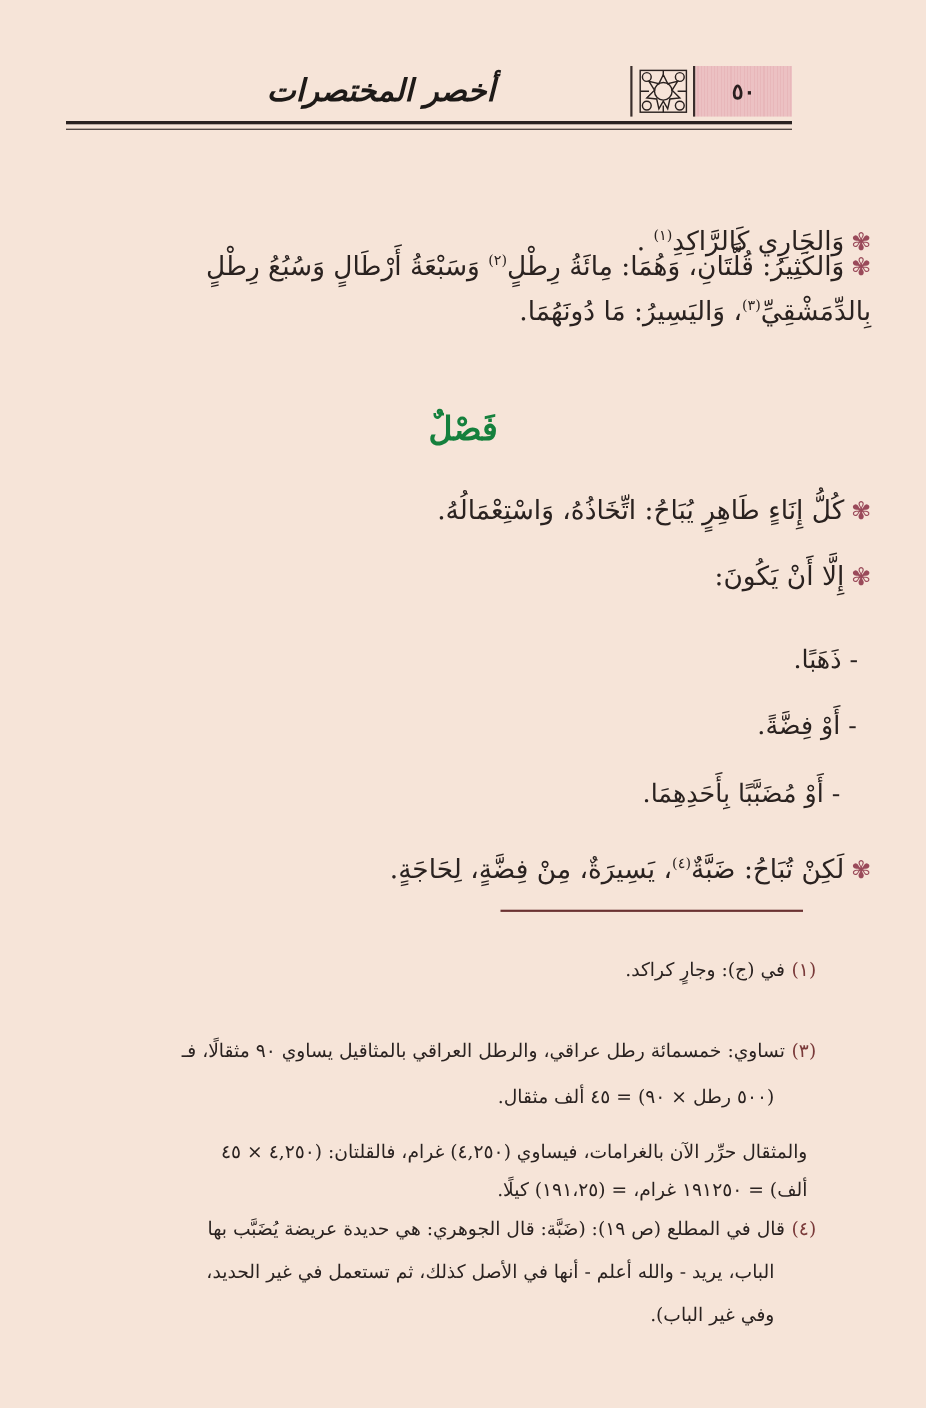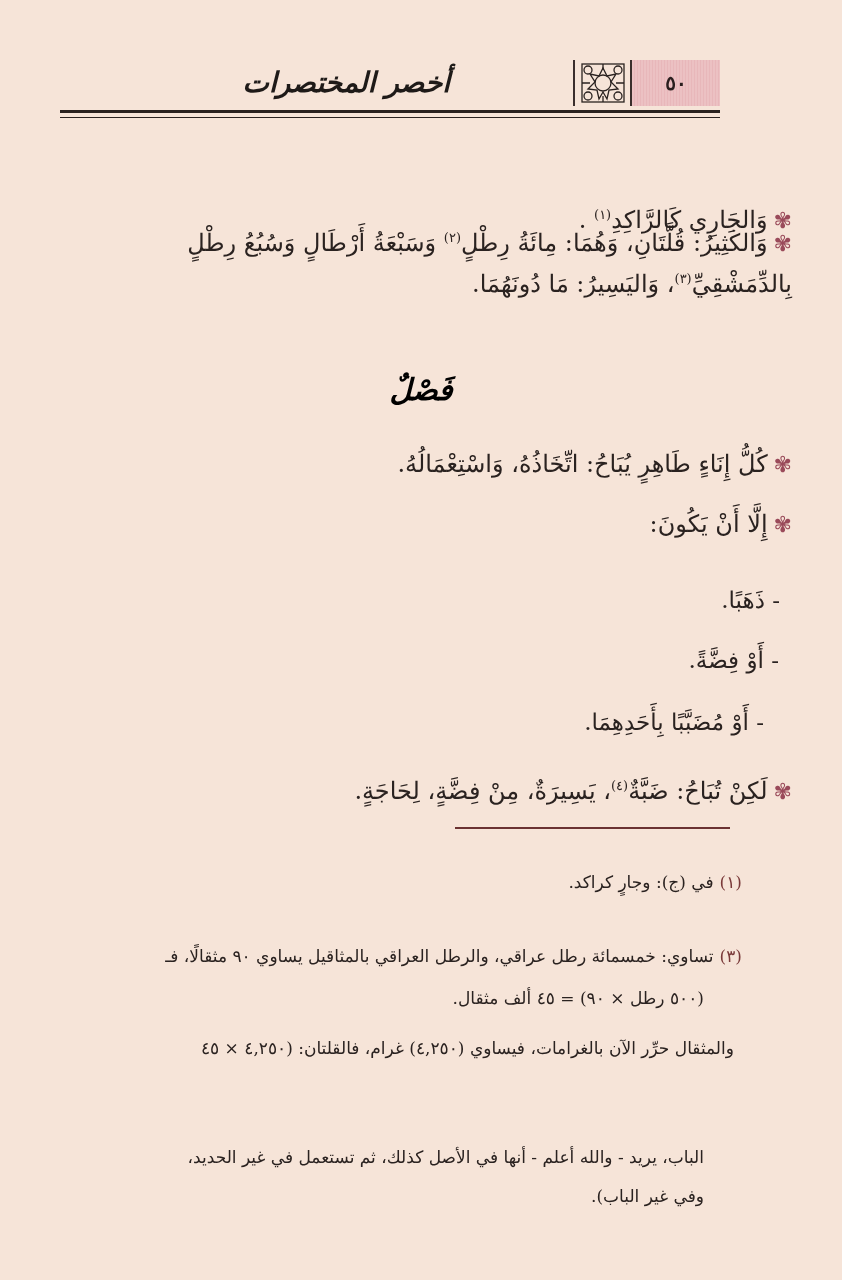--- a/index.html
+++ b/index.html
@@ -40,21 +40,21 @@
       position: absolute; left: 60px; top: 117px; width: 660px; height: 1px; background: #2a2220;
     }
 
     
     .body-text { position: absolute; right: 50px; width: 740px; direction: rtl; text-align: right; }
     .line { position: absolute; right: 0; white-space: nowrap; font-size: 24px; line-height: 32px; }
     .flower { color: #9a4a5a; font-size: 22px; margin-left: 6px; }
     .sup { font-size: 13px; vertical-align: super; }
     .section-title {
       position: absolute; left: 0; width: 842px; text-align: center;
-      top: 372px; font-size: 30px; font-weight: bold; color: #000000; direction: rtl; font-style: italic;
+      top: 372px; font-size: 30px; font-weight: bold; color: #15803d; direction: rtl;
     }
     .dash-item { font-size: 23px; }
 
     .footnote-rule {
       position: absolute; left: 455px; top: 827px; width: 275px; height: 2px; background: #6b3232;
     }
     .footnotes { position: absolute; right: 100px; width: 690px; direction: rtl; text-align: right; }
     .fn { position: absolute; right: 0; white-space: nowrap; font-size: 17px; line-height: 24px; margin-top: 24px; }
     .fn-num { color: #7a3a3a; margin-left: 6px; }
     .fn-cont { padding-right: 38px; }
@@ -116,17 +116,19 @@
 
   <div class="section-title">فَصْلٌ</div>
 
   <div class="footnote-rule"></div>
 
   <div class="footnotes" style="top:0;height:1280px;">
     <div class="fn" style="top:846px;"><span class="fn-num">(١)</span><span>في (ج): وجارٍ كراكد.</span></div>
     <div class="fn" style="top:920px;"><span class="fn-num">(٣)</span><span>تساوي: خمسمائة رطل عراقي، والرطل العراقي بالمثاقيل يساوي ٩٠ مثقالًا، فـ</span></div>
     <div class="fn fn-cont" style="top:962px;">(٥٠٠ رطل × ٩٠) = ٤٥ ألف مثقال.</div>
     <div class="fn fn-cont" style="top:1012px;right:-30px;">والمثقال حرِّر الآن بالغرامات، فيساوي (٤,٢٥٠) غرام، فالقلتان: (٤,٢٥٠ × ٤٥</div>
+    <div class="fn fn-cont" style="top:1046px;right:-30px;">ألف) = ١٩١٢٥٠ غرام، = (١٩١،٢٥) كيلًا.</div>
+    <div class="fn" style="top:1082px;"><span class="fn-num">(٤)</span><span>قال في المطلع (ص ١٩): (ضَبَّة: قال الجوهري: هي حديدة عريضة يُضَبَّب بها</span></div>
     <div class="fn fn-cont" style="top:1121px;">الباب، يريد - والله أعلم - أنها في الأصل كذلك، ثم تستعمل في غير الحديد،</div>
     <div class="fn fn-cont" style="top:1160px;">وفي غير الباب).</div>
   </div>
 
 </div>
 
 </body></html>

